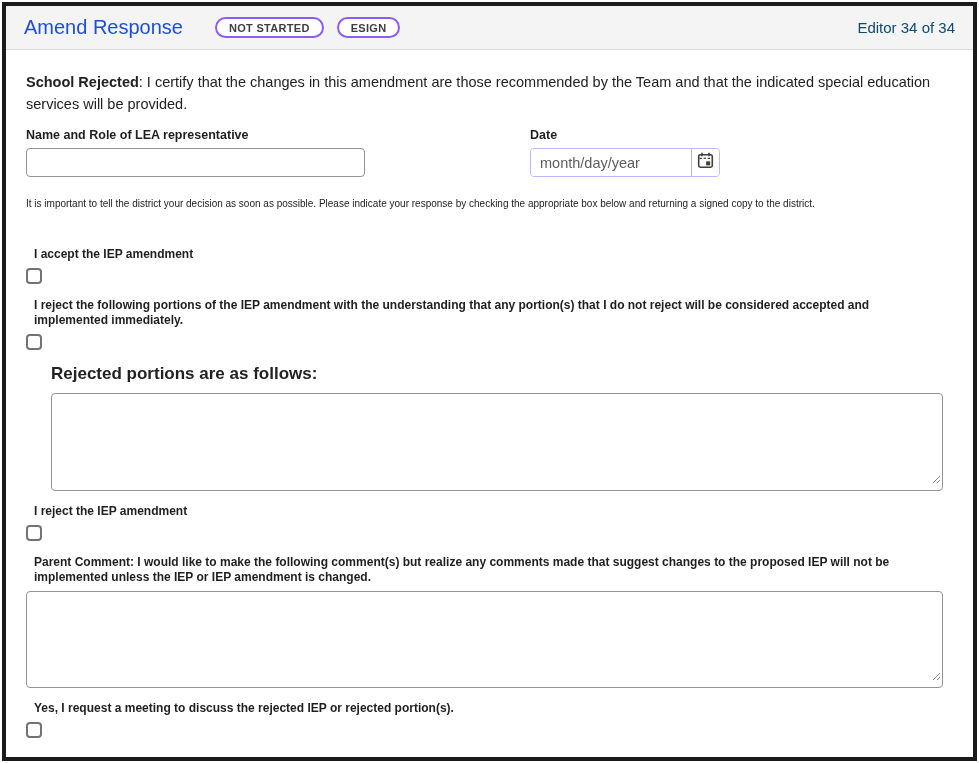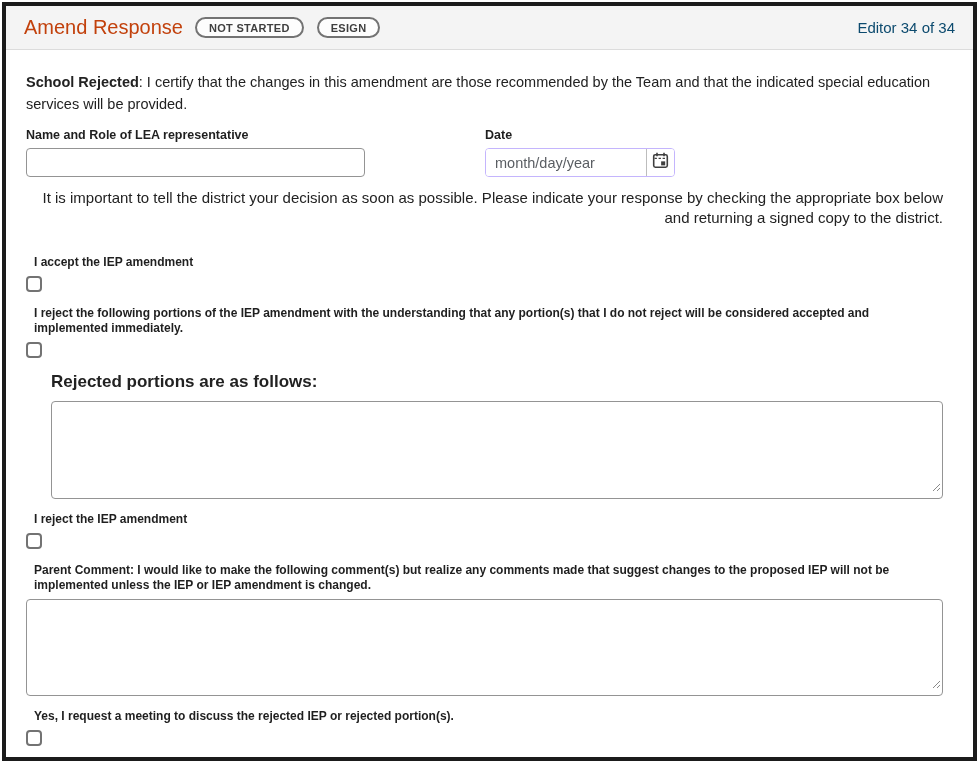--- a/index.html
+++ b/index.html
@@ -19,27 +19,27 @@
   .header {
     display: flex;
     align-items: center;
     height: 44px;
     padding: 0 18px 0 18px;
     background: #f4f4f4;
     border-bottom: 1px solid #dcdcdc;
   }
   .title {
     font-size: 20px;
-    color: #c2410c;
-    margin-right: 12px;
+    color: #1d4ed8;
+    margin-right: 32px;
     white-space: nowrap;
   }
   .badge {
     display: inline-block;
-    border: 2px solid #737373;
+    border: 2px solid #8b5cf6;
     border-radius: 11px;
     padding: 3px 12px 2px 12px;
     font-size: 11px;
     font-weight: 700;
     letter-spacing: 0.3px;
     color: #3f3f3f;
     background: #fdfdfd;
     margin-right: 13px;
     white-space: nowrap;
   }
@@ -47,21 +47,21 @@
     margin-left: auto;
     font-size: 15px;
     color: #0c4a6e;
     white-space: nowrap;
   }
   
   .content { padding: 21px 30px 0 20px; }
   .assurance { font-size: 14.5px; line-height: 22px; margin: 0 0 13px 0; }
   .assurance b { font-weight: 700; }
 
-  .fields-row { display: flex; align-items: center; margin: 0 0 11px 0; }
+  .fields-row { display: flex; align-items: center; margin: 0 0 11px 0; gap: 45px; }
   .field-label { font-size: 12.5px; font-weight: 700; margin-bottom: 6px; color: #1f1f1f; }
   .text-input {
     width: 339px; height: 29px;
     border: 1px solid #949494; border-radius: 4px;
     font-size: 14px; padding: 0 8px;
     font-family: "Liberation Sans", sans-serif;
     background: #ffffff; outline: none;
   }
   .date-group { margin-left: 120px; }
   .date-box {
@@ -75,21 +75,21 @@
     padding: 0 9px; font-size: 14.5px; color: #444444;
     font-family: "Liberation Sans", sans-serif;
   }
   .date-input::placeholder { color: #5a5e63; opacity: 1; }
   .cal-btn {
     width: 28px; display: flex; align-items: center; justify-content: center;
     border-left: 1px solid #bdbdbd; background: #ffffff; cursor: pointer;
   }
 
   .section-heading { font-size: 14.5px; font-weight: 700; margin: 17px 0 3px 0; }
-  .instructions { font-size: 15px; line-height: 20px; margin: 0 0 27px 0; text-align: right; }
+  .instructions { font-size: 10px; line-height: 32px; margin: 0 0 27px 0; }
 
   .cb-label { font-size: 12px; font-weight: 700; line-height: 15px; margin-bottom: 6px; color: #1f1f1f; padding-left: 8px; }
   .checkbox {
     width: 16px; height: 16px;
     border: 2px solid #737373; border-radius: 4px;
     background: #ffffff; display: inline-block; cursor: pointer;
   }
   .cb-item { margin-bottom: 10px; }
 
   .ta-label { font-size: 17px; font-weight: 700; margin: 3px 0 9px 25px; }

